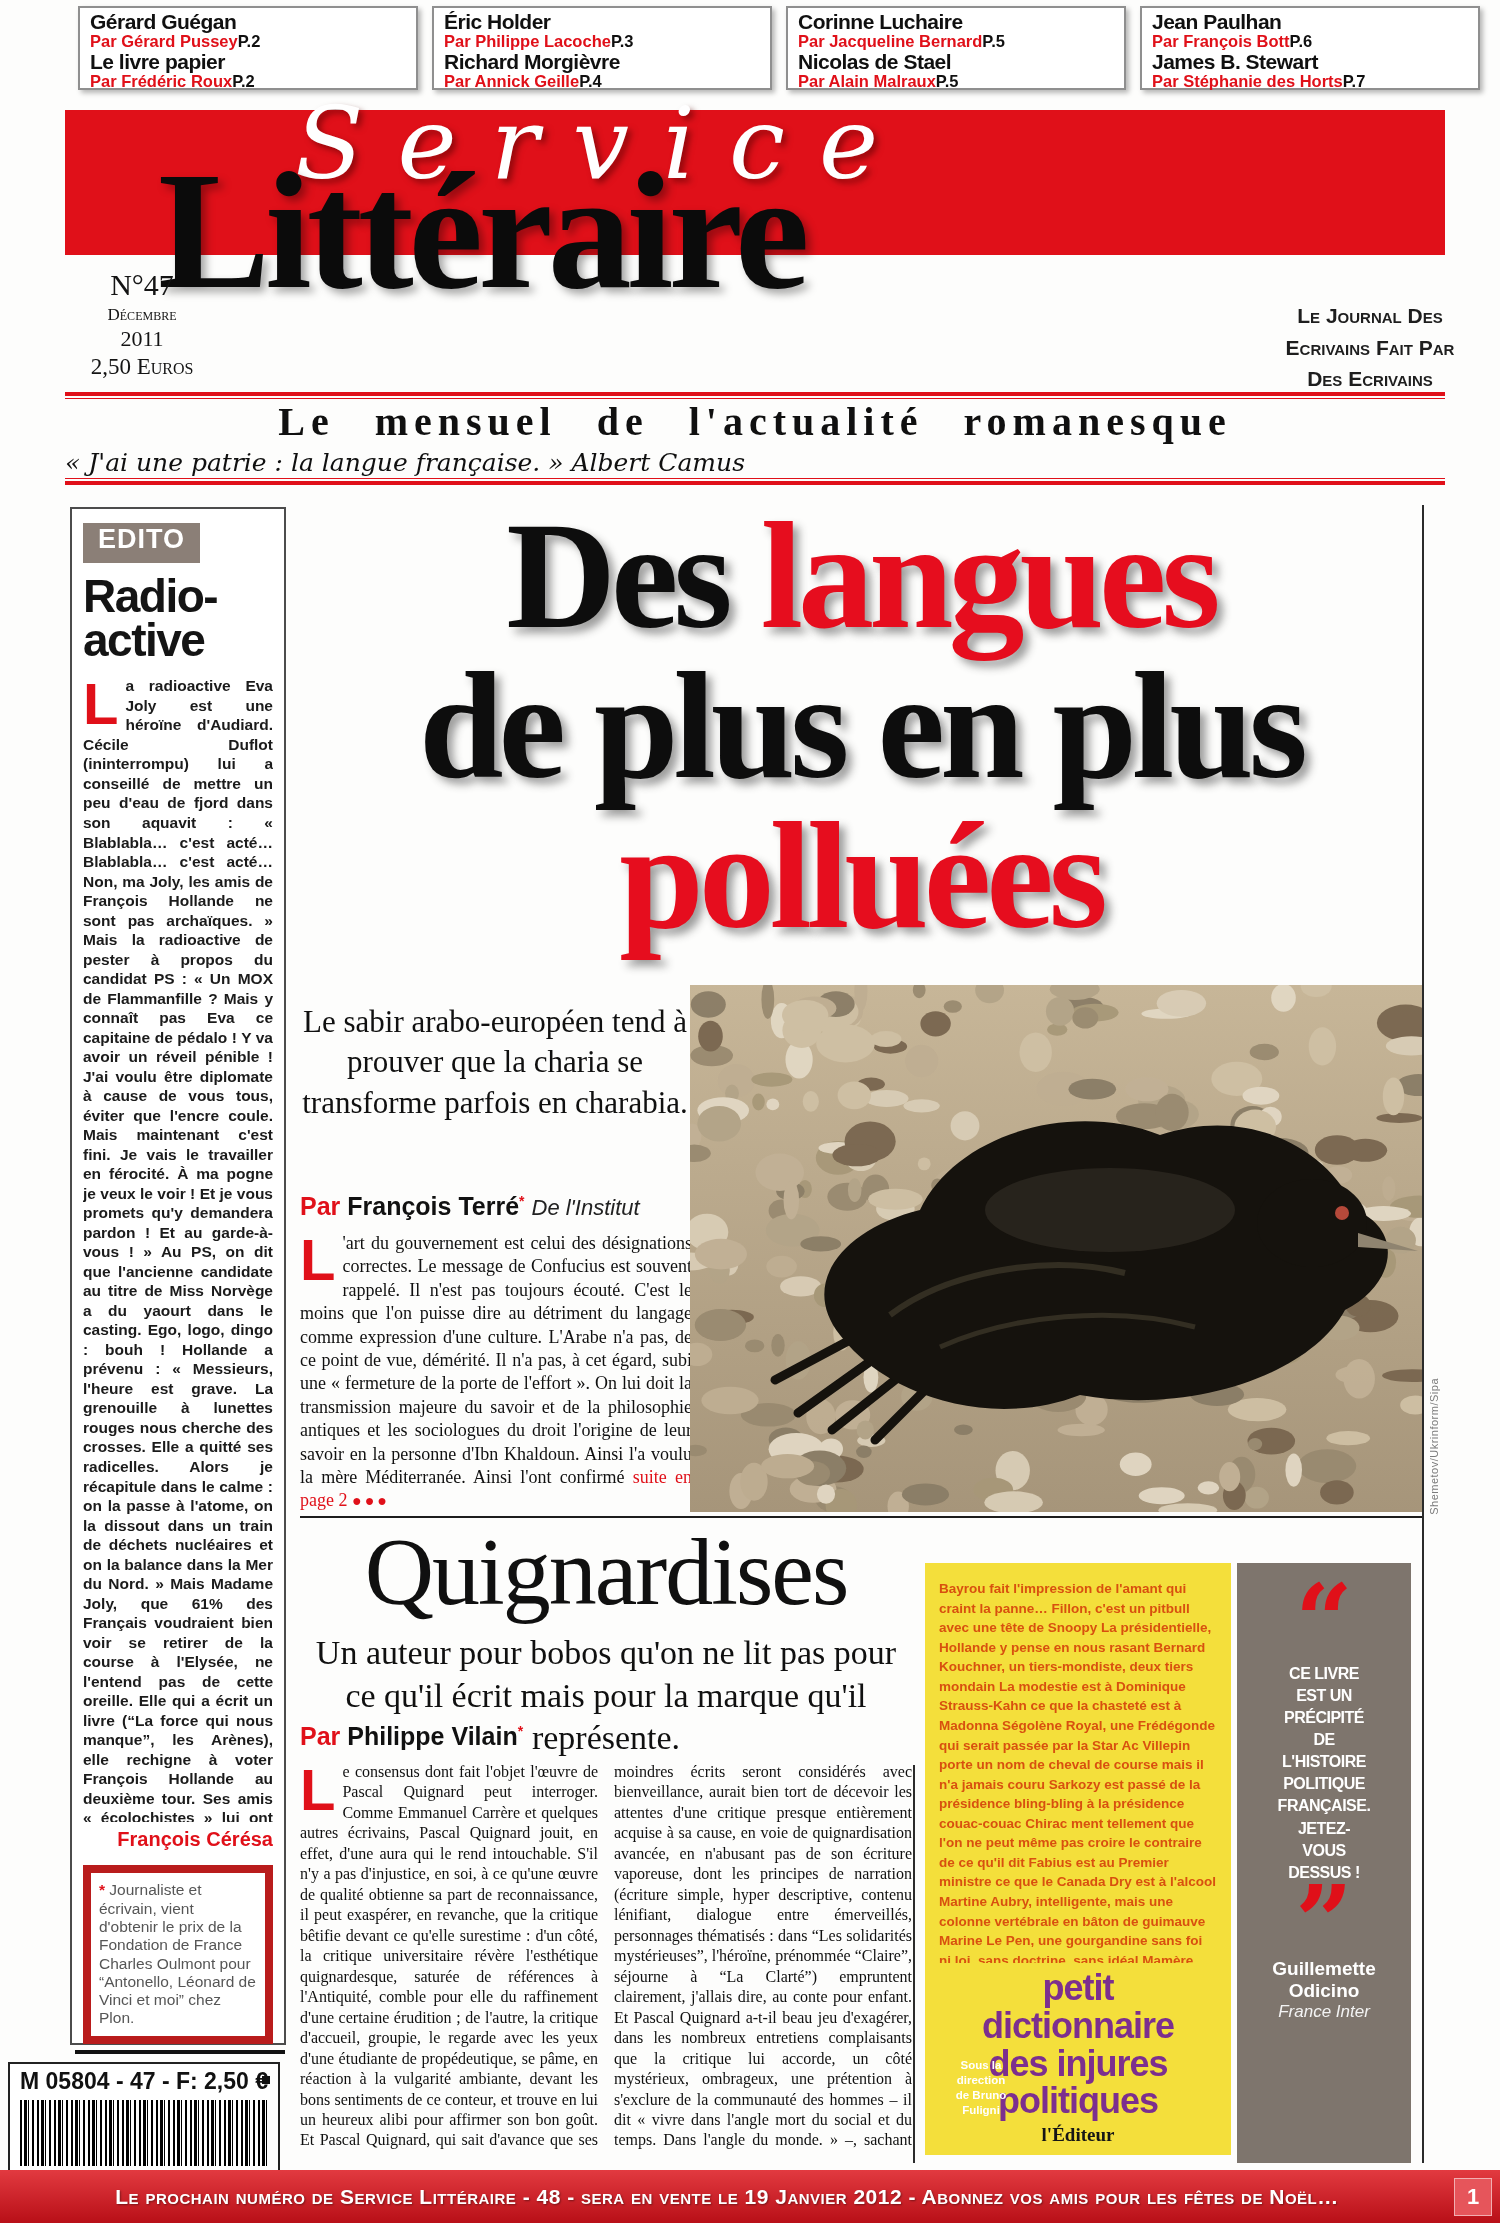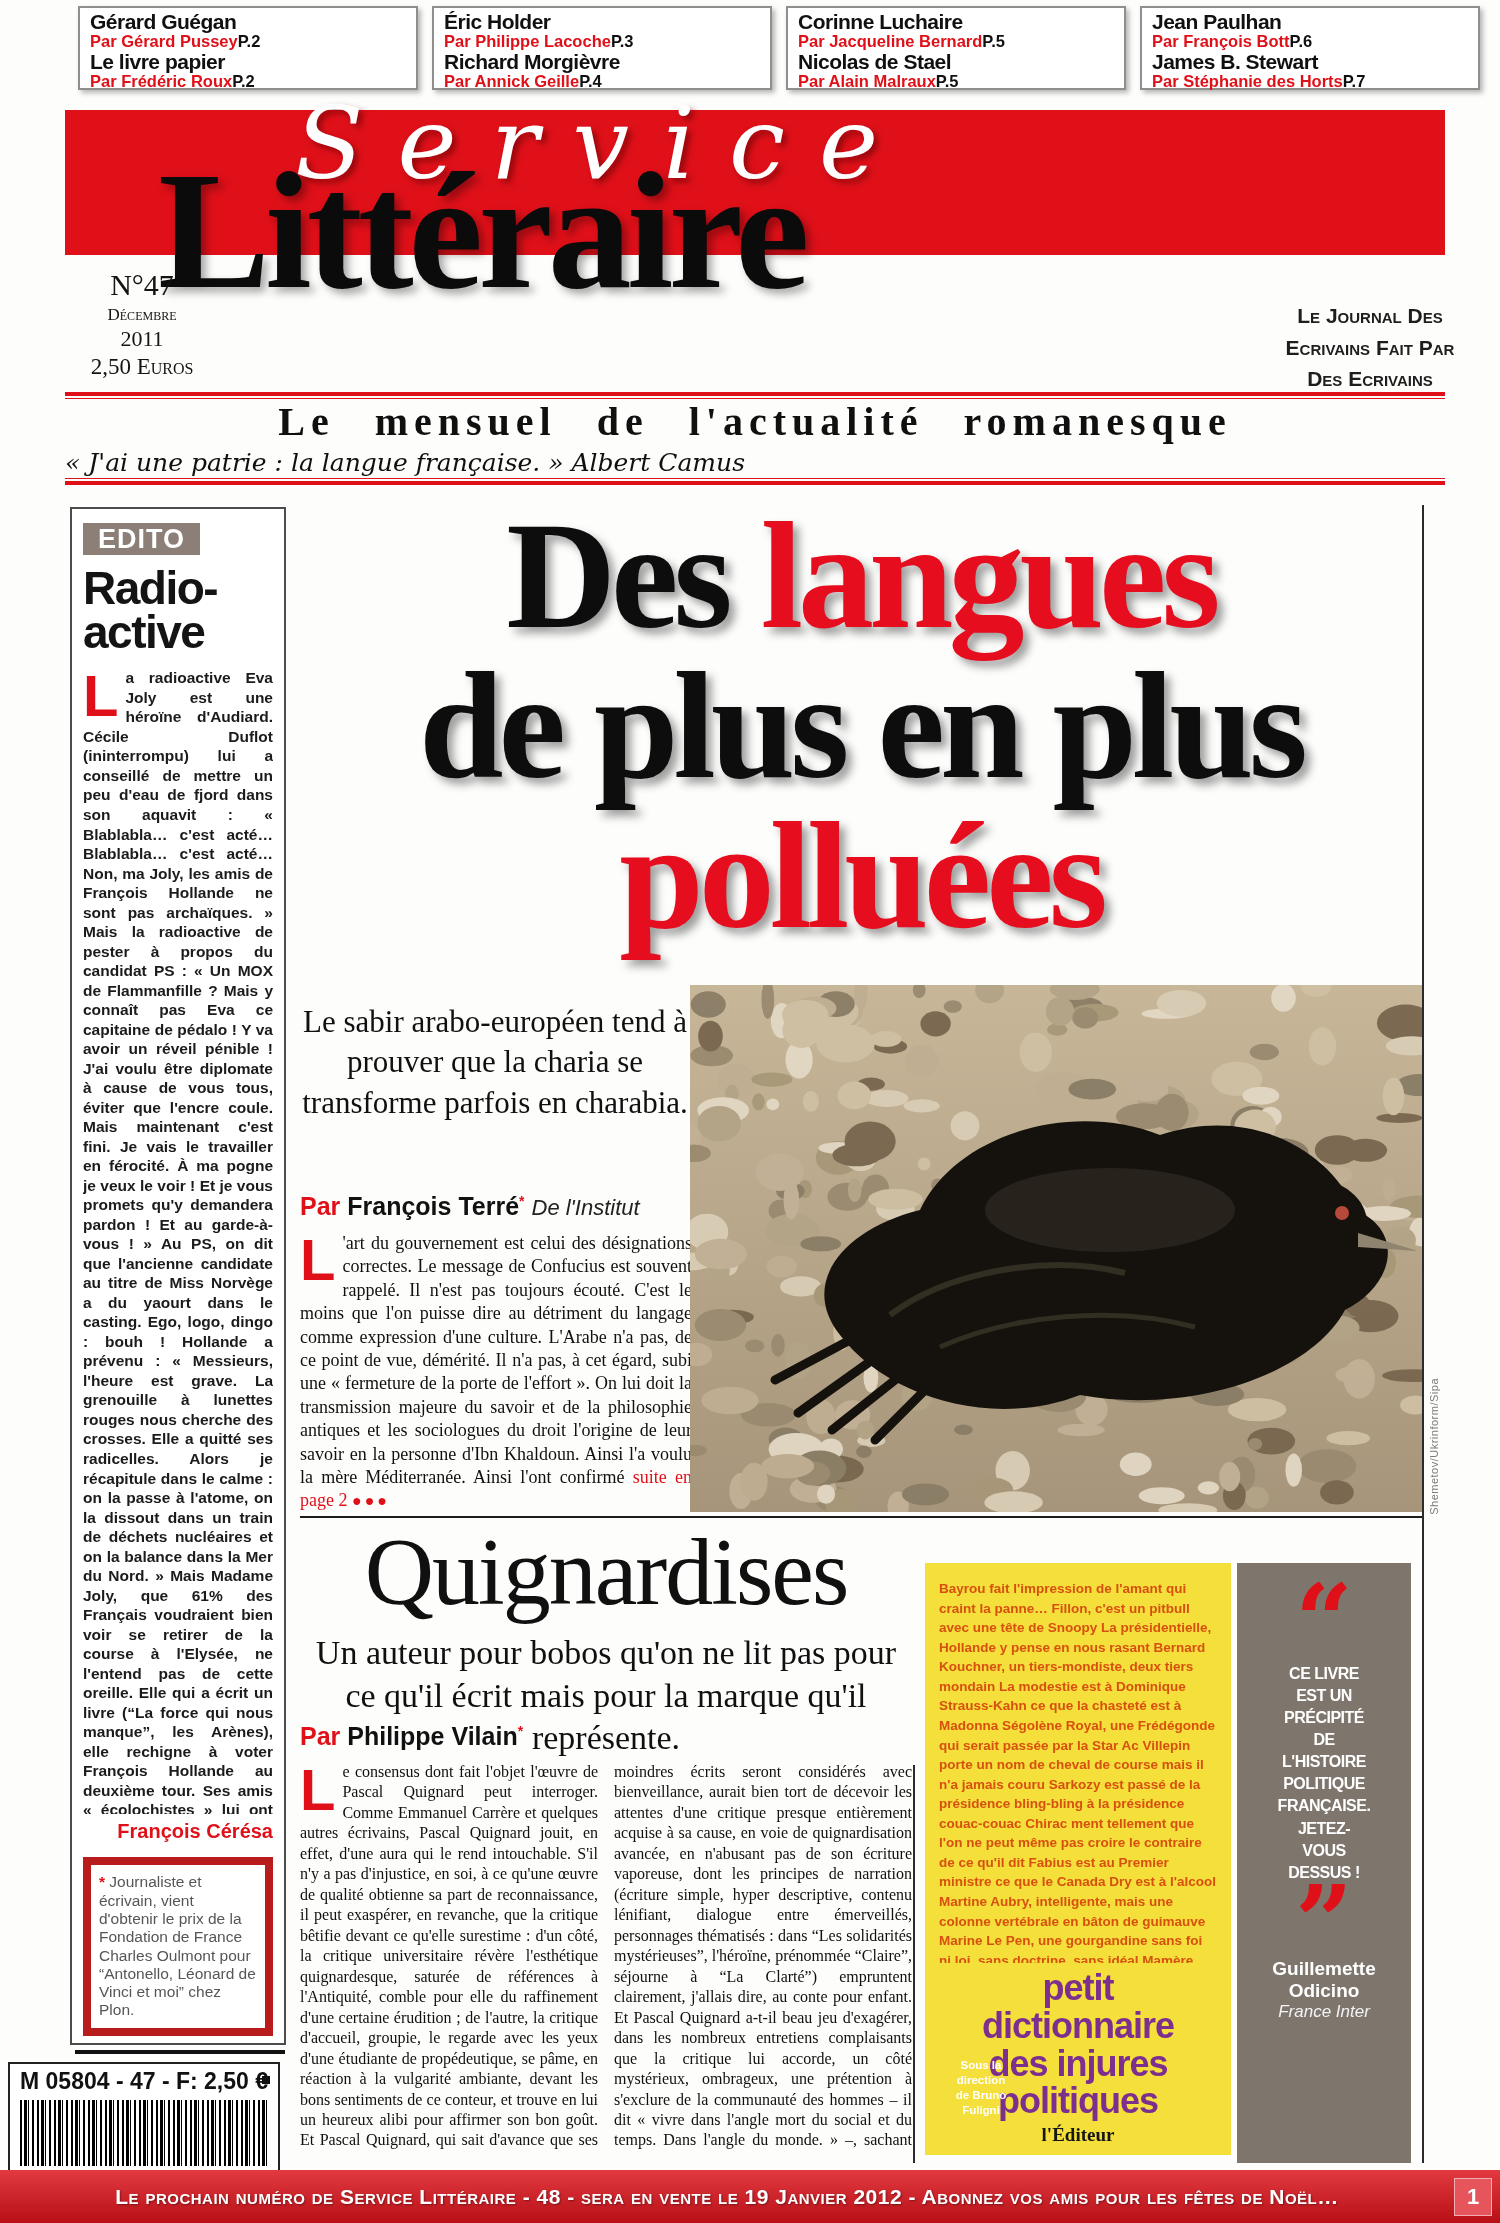--- a/index.html
+++ b/index.html
@@ -36,21 +36,21 @@
   .tagline{position:absolute;left:65px;top:402px;width:1380px;text-align:center;
            font-family:"Liberation Serif",serif;font-weight:700;font-size:40px;line-height:1;
            letter-spacing:6px;word-spacing:24px;color:#101010;}
   .camus{position:absolute;left:65px;top:448px;width:1380px;text-align:left;
          font-family:"DejaVu Serif",serif;font-style:italic;font-size:25px;color:#101010;}
 
   
   .edito-box{position:absolute;left:70px;top:507px;width:216px;height:1538px;background:#fff;
              border:2px solid #4c4c4c;padding:14px 11px 10px;}
   .edito-label{display:inline-block;background:#8b7f77;color:#fff;font-weight:700;font-size:27px;
-               padding:1px 15px 0;letter-spacing:1px;}
+               padding:1px 15px 8px;letter-spacing:1px;}
   .edito-title{font-weight:700;font-size:46px;line-height:.95;letter-spacing:-1.5px;color:#141414;
                margin:12px 0 14px;white-space:pre-line;}
   .edito-body{font-weight:700;font-size:15.5px;line-height:1.26;text-align:justify;color:#1b1b1b;
               height:1146px;overflow:hidden;}
   .dropcap{float:left;font-family:"Liberation Sans",sans-serif;font-weight:700;font-size:58px;
            line-height:.82;color:#e01019;padding:4px 7px 0 0;}
   .edito-sign{text-align:right;font-weight:700;font-size:20px;color:#e01019;margin-top:6px;}
   .edito-footnote{margin-top:14px;border:8px solid #b91c1c;padding:8px 8px;color:#565656;
                   font-size:15.5px;line-height:1.18;font-weight:400;}
   .fn-star{color:#e01019;font-weight:700;}

